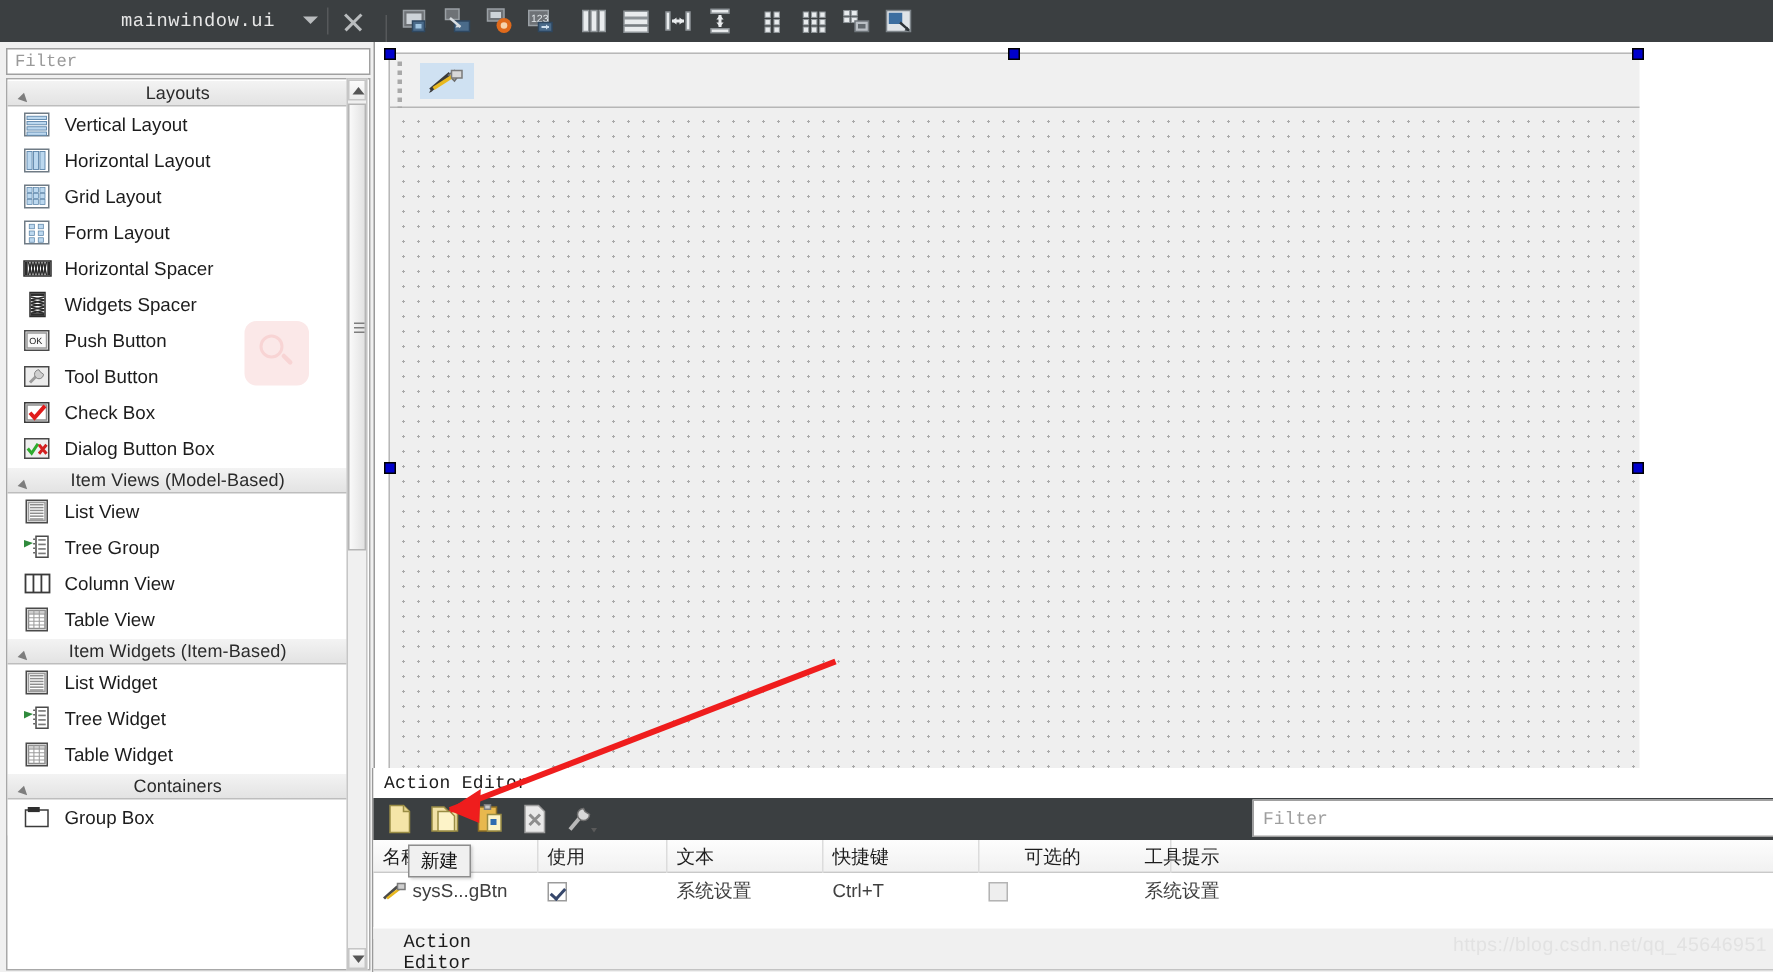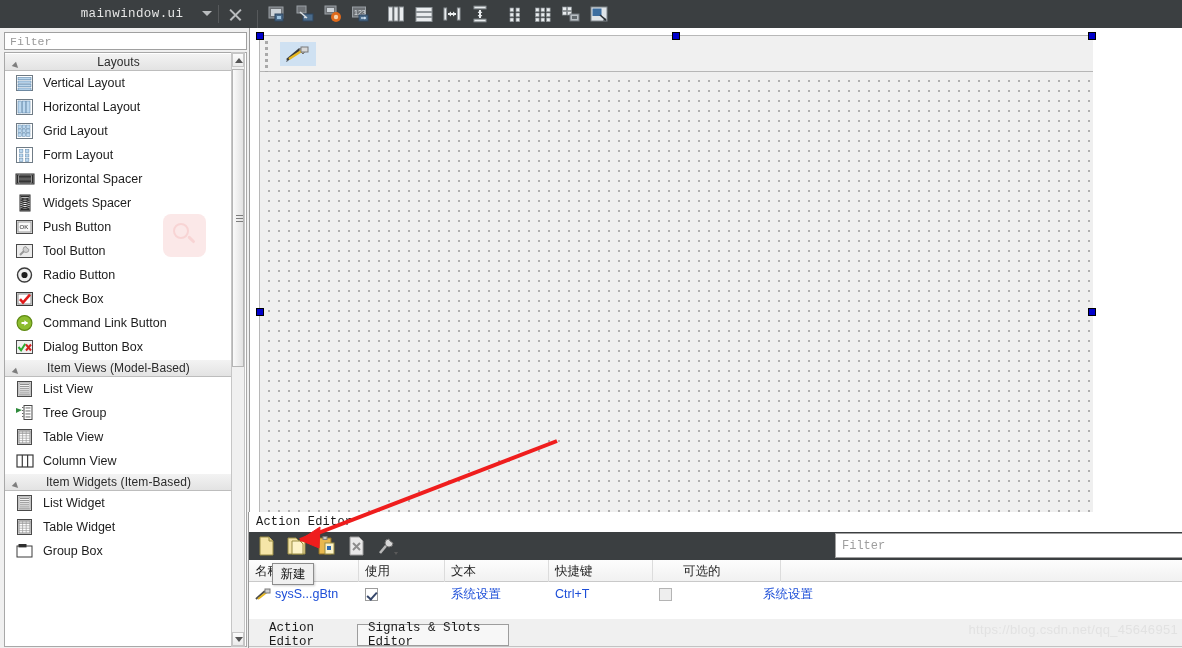--- a/index.html
+++ b/index.html
@@ -220,21 +220,21 @@
   }
   .ae-th {
     position: absolute; top: 0; height: 22px; display: flex; align-items: center;
     font-size: 12.5px; color: #1d1d1d;
     border-right: 1px solid #dcdcdc;
     padding-left: 6px;
   }
   .ae-row { position: absolute; left: 0; top: 22px; width: 934px; height: 24px; }
   .ae-td {
     position: absolute; top: 0; height: 24px; display: flex; align-items: center;
-    font-size: 12.5px; color: #1d4ed8; padding-left: 6px;
+    font-size: 12.5px; color: #404040; padding-left: 6px;
   }
   .row-icon { width: 16px; height: 14px; margin-right: 4px; flex: 0 0 16px; }
   .cbx {
     width: 13px; height: 13px; background: #ffffff; border: 1px solid #9c9c9c;
     position: relative; display: inline-block;
   }
   .cbx.checked:after {
     content: ''; position: absolute; left: 3px; top: 1px;
     width: 4px; height: 8px; border: solid #36476b;
     border-width: 0 2px 2px 0; transform: rotate(42deg);
@@ -534,40 +534,25 @@
           <div class="wb-item">
             <span class="ic"><svg width="20" height="18" viewBox="0 0 20 18">
                 <rect x="1.5" y="2.5" width="16" height="13" fill="#ececec" stroke="#4a4a4a"></rect>
                 <path d="M5 13 L12 6" stroke="#9a9a9a" stroke-width="2"></path>
                 <path d="M11 4.5 a3 3 0 1 0 3 3 l-2.2 -1.6 z" fill="#cfcfcf" stroke="#7a7a7a" stroke-width="0.6"></path>
               </svg></span>
             <span class="lb">Tool Button</span>
           </div>
           <div class="wb-item">
             <span class="ic"><svg width="20" height="18" viewBox="0 0 20 18">
-                <circle cx="9.5" cy="9" r="7" fill="#efefef" stroke="#3b3b3b" stroke-width="1.4"></circle>
-                <circle cx="9.5" cy="9" r="3.1" fill="#1e1e1e"></circle>
-              </svg></span>
-            <span class="lb">Radio Button</span>
-          </div>
-          <div class="wb-item">
-            <span class="ic"><svg width="20" height="18" viewBox="0 0 20 18">
                 <rect x="1.5" y="2.5" width="16" height="13" fill="#e4e4e4" stroke="#3b3b3b"></rect>
                 <rect x="3" y="4" width="13" height="10" fill="#ffffff" stroke="#8e8e8e"></rect>
                 <path d="M5 9.2 l3 3.4 l7 -8" stroke="#e01b1b" stroke-width="2.6" fill="none"></path>
               </svg></span>
             <span class="lb">Check Box</span>
-          </div>
-          <div class="wb-item">
-            <span class="ic"><svg width="20" height="18" viewBox="0 0 20 18">
-                <circle cx="9.5" cy="9" r="7.4" fill="#8dbd2f" stroke="#5f8a13" stroke-width="1.2"></circle>
-                <path d="M6.5 9 h6" stroke="#ffffff" stroke-width="2"></path>
-                <path d="M12.8 9 l-3.4 -2.8 v5.6 z" fill="#ffffff"></path>
-              </svg></span>
-            <span class="lb">Command Link Button</span>
           </div>
           <div class="wb-item">
             <span class="ic"><svg width="20" height="18" viewBox="0 0 20 18">
                 <rect x="1.5" y="2.5" width="16" height="13" fill="#efefef" stroke="#4a4a4a"></rect>
                 <path d="M3.5 9 l2.6 3.2 l4.2 -6.4" stroke="#2eab2e" stroke-width="2" fill="none"></path>
                 <path d="M11 6.5 l5 6 M16 6.5 l-5 6" stroke="#d32020" stroke-width="2"></path>
               </svg></span>
             <span class="lb">Dialog Button Box</span>
           </div>
           <div class="cat-header">
@@ -599,39 +584,39 @@
                 <path d="M1 4 l6 2 l-6 3 z" fill="#2f8a3c"></path>
                 <rect x="7.2" y="3" width="1" height="1" fill="#3b3b3b"></rect>
                 <rect x="7.2" y="6" width="1" height="1" fill="#3b3b3b"></rect>
                 <rect x="7.2" y="9" width="1" height="1" fill="#3b3b3b"></rect>
                 <rect x="7.2" y="12" width="1" height="1" fill="#3b3b3b"></rect>
               </svg></span>
             <span class="lb">Tree Group</span>
           </div>
           <div class="wb-item">
             <span class="ic"><svg width="20" height="18" viewBox="0 0 20 18">
+                <rect x="2" y="3" width="16" height="12" fill="#ffffff" stroke="#3b3b3b" stroke-width="1.2"></rect>
+                <line x1="7.3" y1="3" x2="7.3" y2="15" stroke="#3b3b3b" stroke-width="1.2"></line>
+                <line x1="12.6" y1="3" x2="12.6" y2="15" stroke="#3b3b3b" stroke-width="1.2"></line>
+              </svg></span>
+            <span class="lb">Column View</span>
+          </div>
+          <div class="wb-item">
+            <span class="ic"><svg width="20" height="18" viewBox="0 0 20 18">
                 <rect x="2.5" y="1.5" width="14" height="15" fill="#e9e9e9" stroke="#4a4a4a"></rect>
                 <rect x="4" y="3" width="11" height="12" fill="#ffffff" stroke="#8e8e8e"></rect>
                 <rect x="4" y="3" width="11" height="2.4" fill="#cfcfcf" stroke="#8e8e8e" stroke-width="0.6"></rect>
                 <line x1="4" y1="7.800000000000001" x2="15" y2="7.800000000000001" stroke="#9c9c9c" stroke-width="0.7"></line>
                 <line x1="4" y1="10.2" x2="15" y2="10.2" stroke="#9c9c9c" stroke-width="0.7"></line>
                 <line x1="4" y1="12.6" x2="15" y2="12.6" stroke="#9c9c9c" stroke-width="0.7"></line>
                 <line x1="7.6" y1="3" x2="7.6" y2="15" stroke="#9c9c9c" stroke-width="0.7"></line>
                 <line x1="11.2" y1="3" x2="11.2" y2="15" stroke="#9c9c9c" stroke-width="0.7"></line>
               </svg></span>
             <span class="lb">Table View</span>
           </div>
-          <div class="wb-item">
-            <span class="ic"><svg width="20" height="18" viewBox="0 0 20 18">
-                <rect x="2" y="3" width="16" height="12" fill="#ffffff" stroke="#3b3b3b" stroke-width="1.2"></rect>
-                <line x1="7.3" y1="3" x2="7.3" y2="15" stroke="#3b3b3b" stroke-width="1.2"></line>
-                <line x1="12.6" y1="3" x2="12.6" y2="15" stroke="#3b3b3b" stroke-width="1.2"></line>
-              </svg></span>
-            <span class="lb">Column View</span>
-          </div>
           <div class="cat-header">
             <div class="cat-arrow">
               <i style="border-left: 6px solid rgb(125, 125, 125); border-top: 3.5px solid transparent; border-bottom: 3.5px solid transparent; transform: rotate(45deg); left: 0px; top: -2px;"></i>
             </div>
             <div class="cat-label">Item Widgets (Item-Based)</div>
           </div>
           <div class="wb-item">
             <span class="ic"><svg width="20" height="18" viewBox="0 0 20 18">
                 <rect x="2.5" y="1.5" width="14" height="15" fill="#e9e9e9" stroke="#4a4a4a"></rect>
                 <rect x="4" y="3" width="11" height="12" fill="#ffffff" stroke="#9c9c9c"></rect>
@@ -639,30 +624,51 @@
                 <rect x="5" y="5.9" width="9" height="1" fill="#8d8d8d"></rect>
                 <rect x="5" y="7.8" width="9" height="1" fill="#8d8d8d"></rect>
                 <rect x="5" y="9.7" width="9" height="1" fill="#8d8d8d"></rect>
                 <rect x="5" y="11.6" width="9" height="1" fill="#8d8d8d"></rect>
                 <rect x="5" y="13.5" width="9" height="1" fill="#8d8d8d"></rect>
               </svg></span>
             <span class="lb">List Widget</span>
           </div>
           <div class="wb-item">
             <span class="ic"><svg width="20" height="18" viewBox="0 0 20 18">
+                <rect x="9" y="1.5" width="8" height="14" fill="#ffffff" stroke="#4a4a4a"></rect>
+                <rect x="10.5" y="3.4" width="5" height="1.1" fill="#7a7a7a"></rect>
+                <rect x="10.5" y="6.4" width="5" height="1.1" fill="#7a7a7a"></rect>
+                <rect x="10.5" y="9.4" width="5" height="1.1" fill="#7a7a7a"></rect>
+                <rect x="10.5" y="12.4" width="5" height="1.1" fill="#7a7a7a"></rect>
+                <path d="M1 4 l6 2 l-6 3 z" fill="#2f8a3c"></path>
+                <rect x="7.2" y="3" width="1" height="1" fill="#3b3b3b"></rect>
+                <rect x="7.2" y="6" width="1" height="1" fill="#3b3b3b"></rect>
+                <rect x="7.2" y="9" width="1" height="1" fill="#3b3b3b"></rect>
+                <rect x="7.2" y="12" width="1" height="1" fill="#3b3b3b"></rect>
+              </svg></span>
+            <span class="lb">Tree Widget</span>
+          </div>
+          <div class="wb-item">
+            <span class="ic"><svg width="20" height="18" viewBox="0 0 20 18">
                 <rect x="2.5" y="1.5" width="14" height="15" fill="#e9e9e9" stroke="#4a4a4a"></rect>
                 <rect x="4" y="3" width="11" height="12" fill="#ffffff" stroke="#8e8e8e"></rect>
                 <rect x="4" y="3" width="11" height="2.4" fill="#cfcfcf" stroke="#8e8e8e" stroke-width="0.6"></rect>
                 <line x1="4" y1="7.800000000000001" x2="15" y2="7.800000000000001" stroke="#9c9c9c" stroke-width="0.7"></line>
                 <line x1="4" y1="10.2" x2="15" y2="10.2" stroke="#9c9c9c" stroke-width="0.7"></line>
                 <line x1="4" y1="12.6" x2="15" y2="12.6" stroke="#9c9c9c" stroke-width="0.7"></line>
                 <line x1="7.6" y1="3" x2="7.6" y2="15" stroke="#9c9c9c" stroke-width="0.7"></line>
                 <line x1="11.2" y1="3" x2="11.2" y2="15" stroke="#9c9c9c" stroke-width="0.7"></line>
               </svg></span>
             <span class="lb">Table Widget</span>
+          </div>
+          <div class="cat-header">
+            <div class="cat-arrow">
+              <i style="border-left: 6px solid rgb(125, 125, 125); border-top: 3.5px solid transparent; border-bottom: 3.5px solid transparent; transform: rotate(45deg); left: 0px; top: -2px;"></i>
+            </div>
+            <div class="cat-label">Containers</div>
           </div>
           <div class="wb-item">
             <span class="ic"><svg width="20" height="18" viewBox="0 0 20 18">
                 <rect x="2" y="4" width="15" height="11" fill="#ffffff" stroke="#3b3b3b"></rect>
                 <rect x="3.5" y="2" width="8" height="3.4" fill="#2f2f2f"></rect>
               </svg></span>
             <span class="lb">Group Box</span>
           </div>
         </div>
     </div>
@@ -771,20 +777,21 @@
       </div>
     </div>
 
     <div class="ae-table">
       <div class="ae-head" id="ae-head">
           <div class="ae-th" style="left: 0px; width: 110px;">名称</div>
           <div class="ae-th" style="left: 110px; width: 86px;">使用</div>
           <div class="ae-th" style="left: 196px; width: 104px;">文本</div>
           <div class="ae-th" style="left: 300px; width: 104px;">快捷键</div>
           <div class="ae-th" style="left: 428px; width: 104px;">可选的</div>
+          <div class="ae-th" style="left: 508px; width: 426px;">工具提示</div>
         </div>
       <div class="ae-row" id="ae-row">
           <div class="ae-td" style="left: 0px; width: 110px;">
             <span class="row-icon"><svg width="16" height="14" viewBox="0 0 16 14">
                 <path d="M1 12 L10 4" stroke="#4a4a4a" stroke-width="2"></path>
                 <path d="M3 12 L12 5" stroke="#e8b81f" stroke-width="1.8"></path>
                 <rect x="10" y="2" width="5" height="4" fill="#cfcfcf" stroke="#7a7a7a"></rect>
               </svg></span>
             <span>sysS...gBtn</span>
           </div>
@@ -796,21 +803,20 @@
           <div class="ae-td" style="left: 404px; width: 104px;">
             <span class="cbx gray"></span>
           </div>
           <div class="ae-td" style="left: 508px; width: 426px;">系统设置</div>
         </div>
     </div>
 
     <div class="ae-tabs">
       <div class="tabs-underline"></div>
       <div class="ae-tab" style="left:10px; width:100px;">Action Editor</div>
-      <div class="ae-tab sel" style="left:108px; width:152px;">Signals &amp; Slots Editor</div>
     </div>
   </div>
 
   <div class="tooltip">新建</div>
 
   <svg class="arrow-svg" width="1182" height="648">
     <g stroke="#ef1d1d" fill="#ef1d1d">
       <line x1="557" y1="441" x2="300" y2="540" stroke-width="4"></line>
       <polygon points="300,540 320,527 319,548"></polygon>
     </g>

